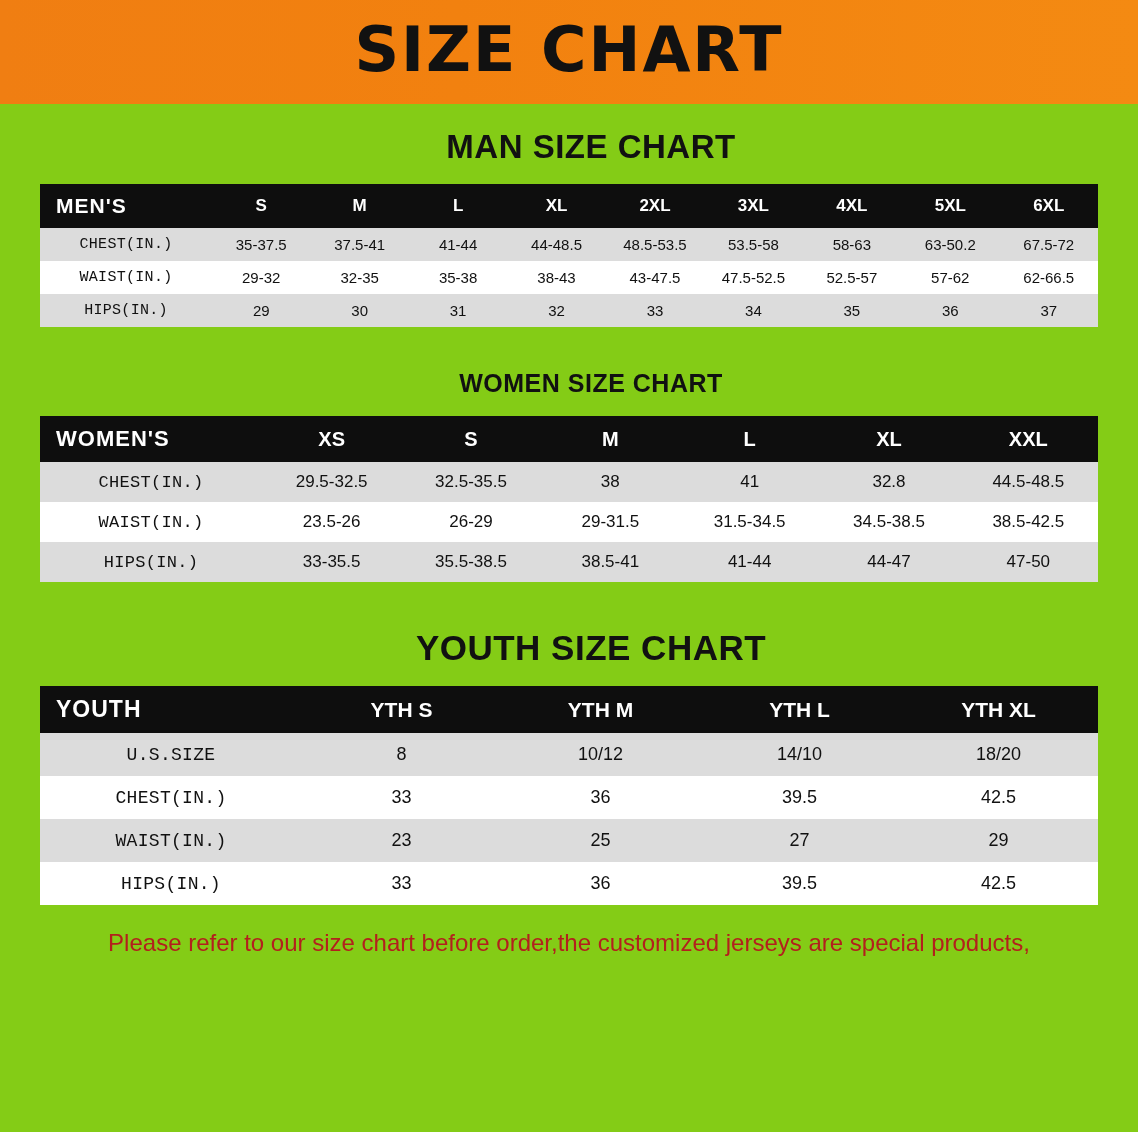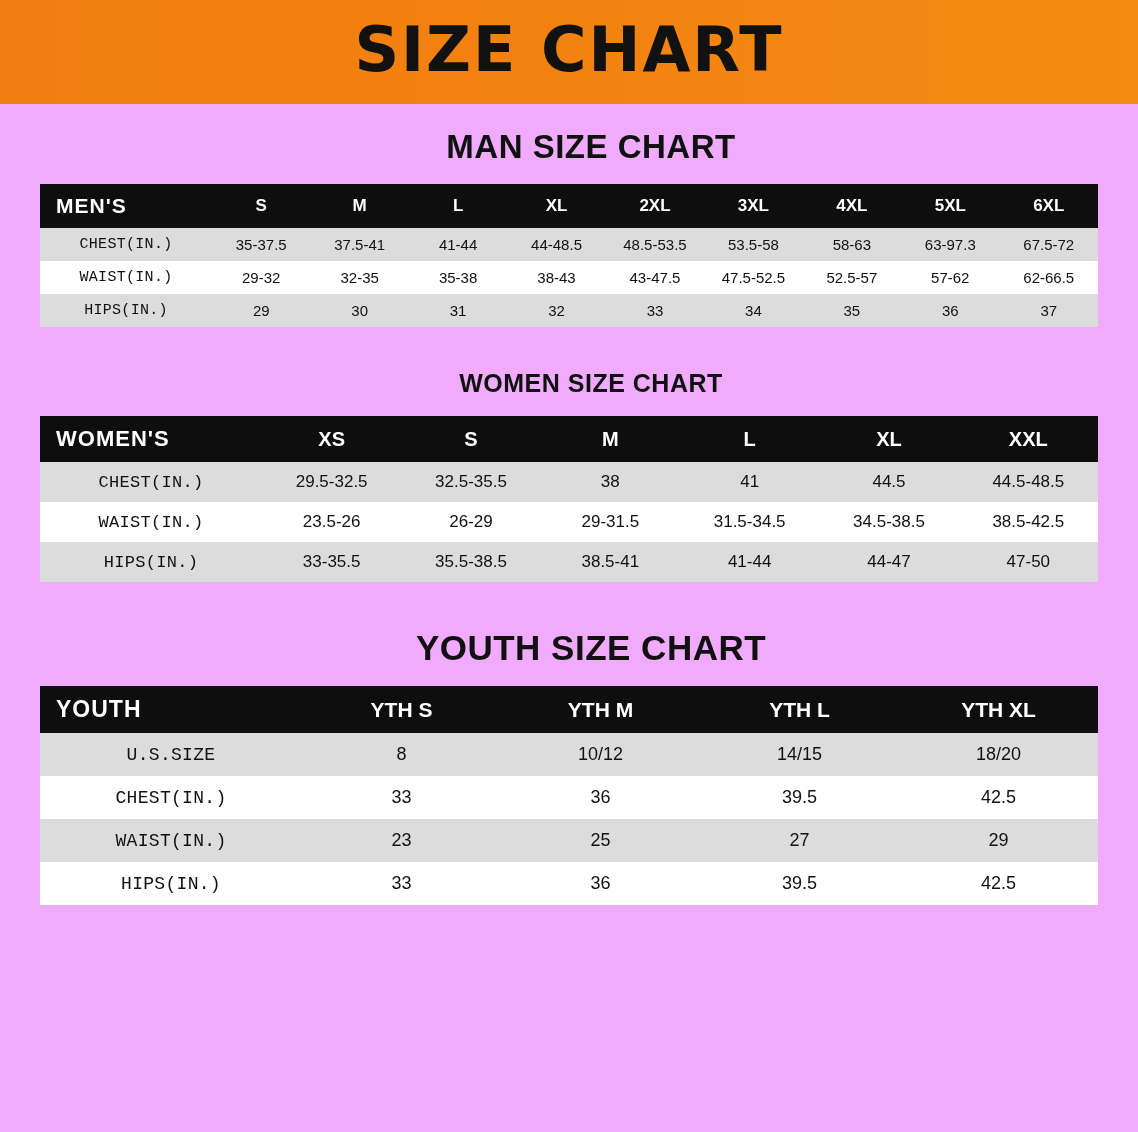--- a/index.html
+++ b/index.html
@@ -11,21 +11,21 @@
     height: 1132px;
     background: #ffffff;
     font-family: "Liberation Sans", sans-serif;
     color: #111111;
     overflow: hidden;
   }
   .page {
     width: 1138px;
     height: 1132px;
     position: relative;
-    background: #f0abfc;
+    background: #84cc16;
   }
 
   
   .banner {
     height: 104px;
     background: linear-gradient(to right, #f07e12 0%, #f2810f 40%, #f48a12 100%);
     display: flex;
     align-items: center;
     justify-content: center;
   }
@@ -152,21 +152,21 @@
       <tbody>
         <tr class="shade">
           <td class="rowlabel">CHEST(IN.)</td>
           <td>35-37.5</td>
           <td>37.5-41</td>
           <td>41-44</td>
           <td>44-48.5</td>
           <td>48.5-53.5</td>
           <td>53.5-58</td>
           <td>58-63</td>
-          <td>63-97.3</td>
+          <td>63-50.2</td>
           <td>67.5-72</td>
         </tr>
         <tr class="plain">
           <td class="rowlabel">WAIST(IN.)</td>
           <td>29-32</td>
           <td>32-35</td>
           <td>35-38</td>
           <td>38-43</td>
           <td>43-47.5</td>
           <td>47.5-52.5</td>
@@ -209,21 +209,21 @@
           <th>XXL</th>
         </tr>
       </thead>
       <tbody>
         <tr class="shade">
           <td class="rowlabel">CHEST(IN.)</td>
           <td>29.5-32.5</td>
           <td>32.5-35.5</td>
           <td>38</td>
           <td>41</td>
-          <td>44.5</td>
+          <td>32.8</td>
           <td>44.5-48.5</td>
         </tr>
         <tr class="plain">
           <td class="rowlabel">WAIST(IN.)</td>
           <td>23.5-26</td>
           <td>26-29</td>
           <td>29-31.5</td>
           <td>31.5-34.5</td>
           <td>34.5-38.5</td>
           <td>38.5-42.5</td>
@@ -256,21 +256,21 @@
           <th>YTH M</th>
           <th>YTH L</th>
           <th>YTH XL</th>
         </tr>
       </thead>
       <tbody>
         <tr class="shade">
           <td class="rowlabel">U.S.SIZE</td>
           <td>8</td>
           <td>10/12</td>
-          <td>14/15</td>
+          <td>14/10</td>
           <td>18/20</td>
         </tr>
         <tr class="plain">
           <td class="rowlabel">CHEST(IN.)</td>
           <td>33</td>
           <td>36</td>
           <td>39.5</td>
           <td>42.5</td>
         </tr>
         <tr class="shade">
@@ -285,15 +285,16 @@
           <td>33</td>
           <td>36</td>
           <td>39.5</td>
           <td>42.5</td>
         </tr>
       </tbody>
     </table>
   </div>
 
   <div class="note">
+    <span>Please refer to our size chart before order,the customized jerseys are special products,</span>
   </div>
 
 </div>
 
 </body></html>

